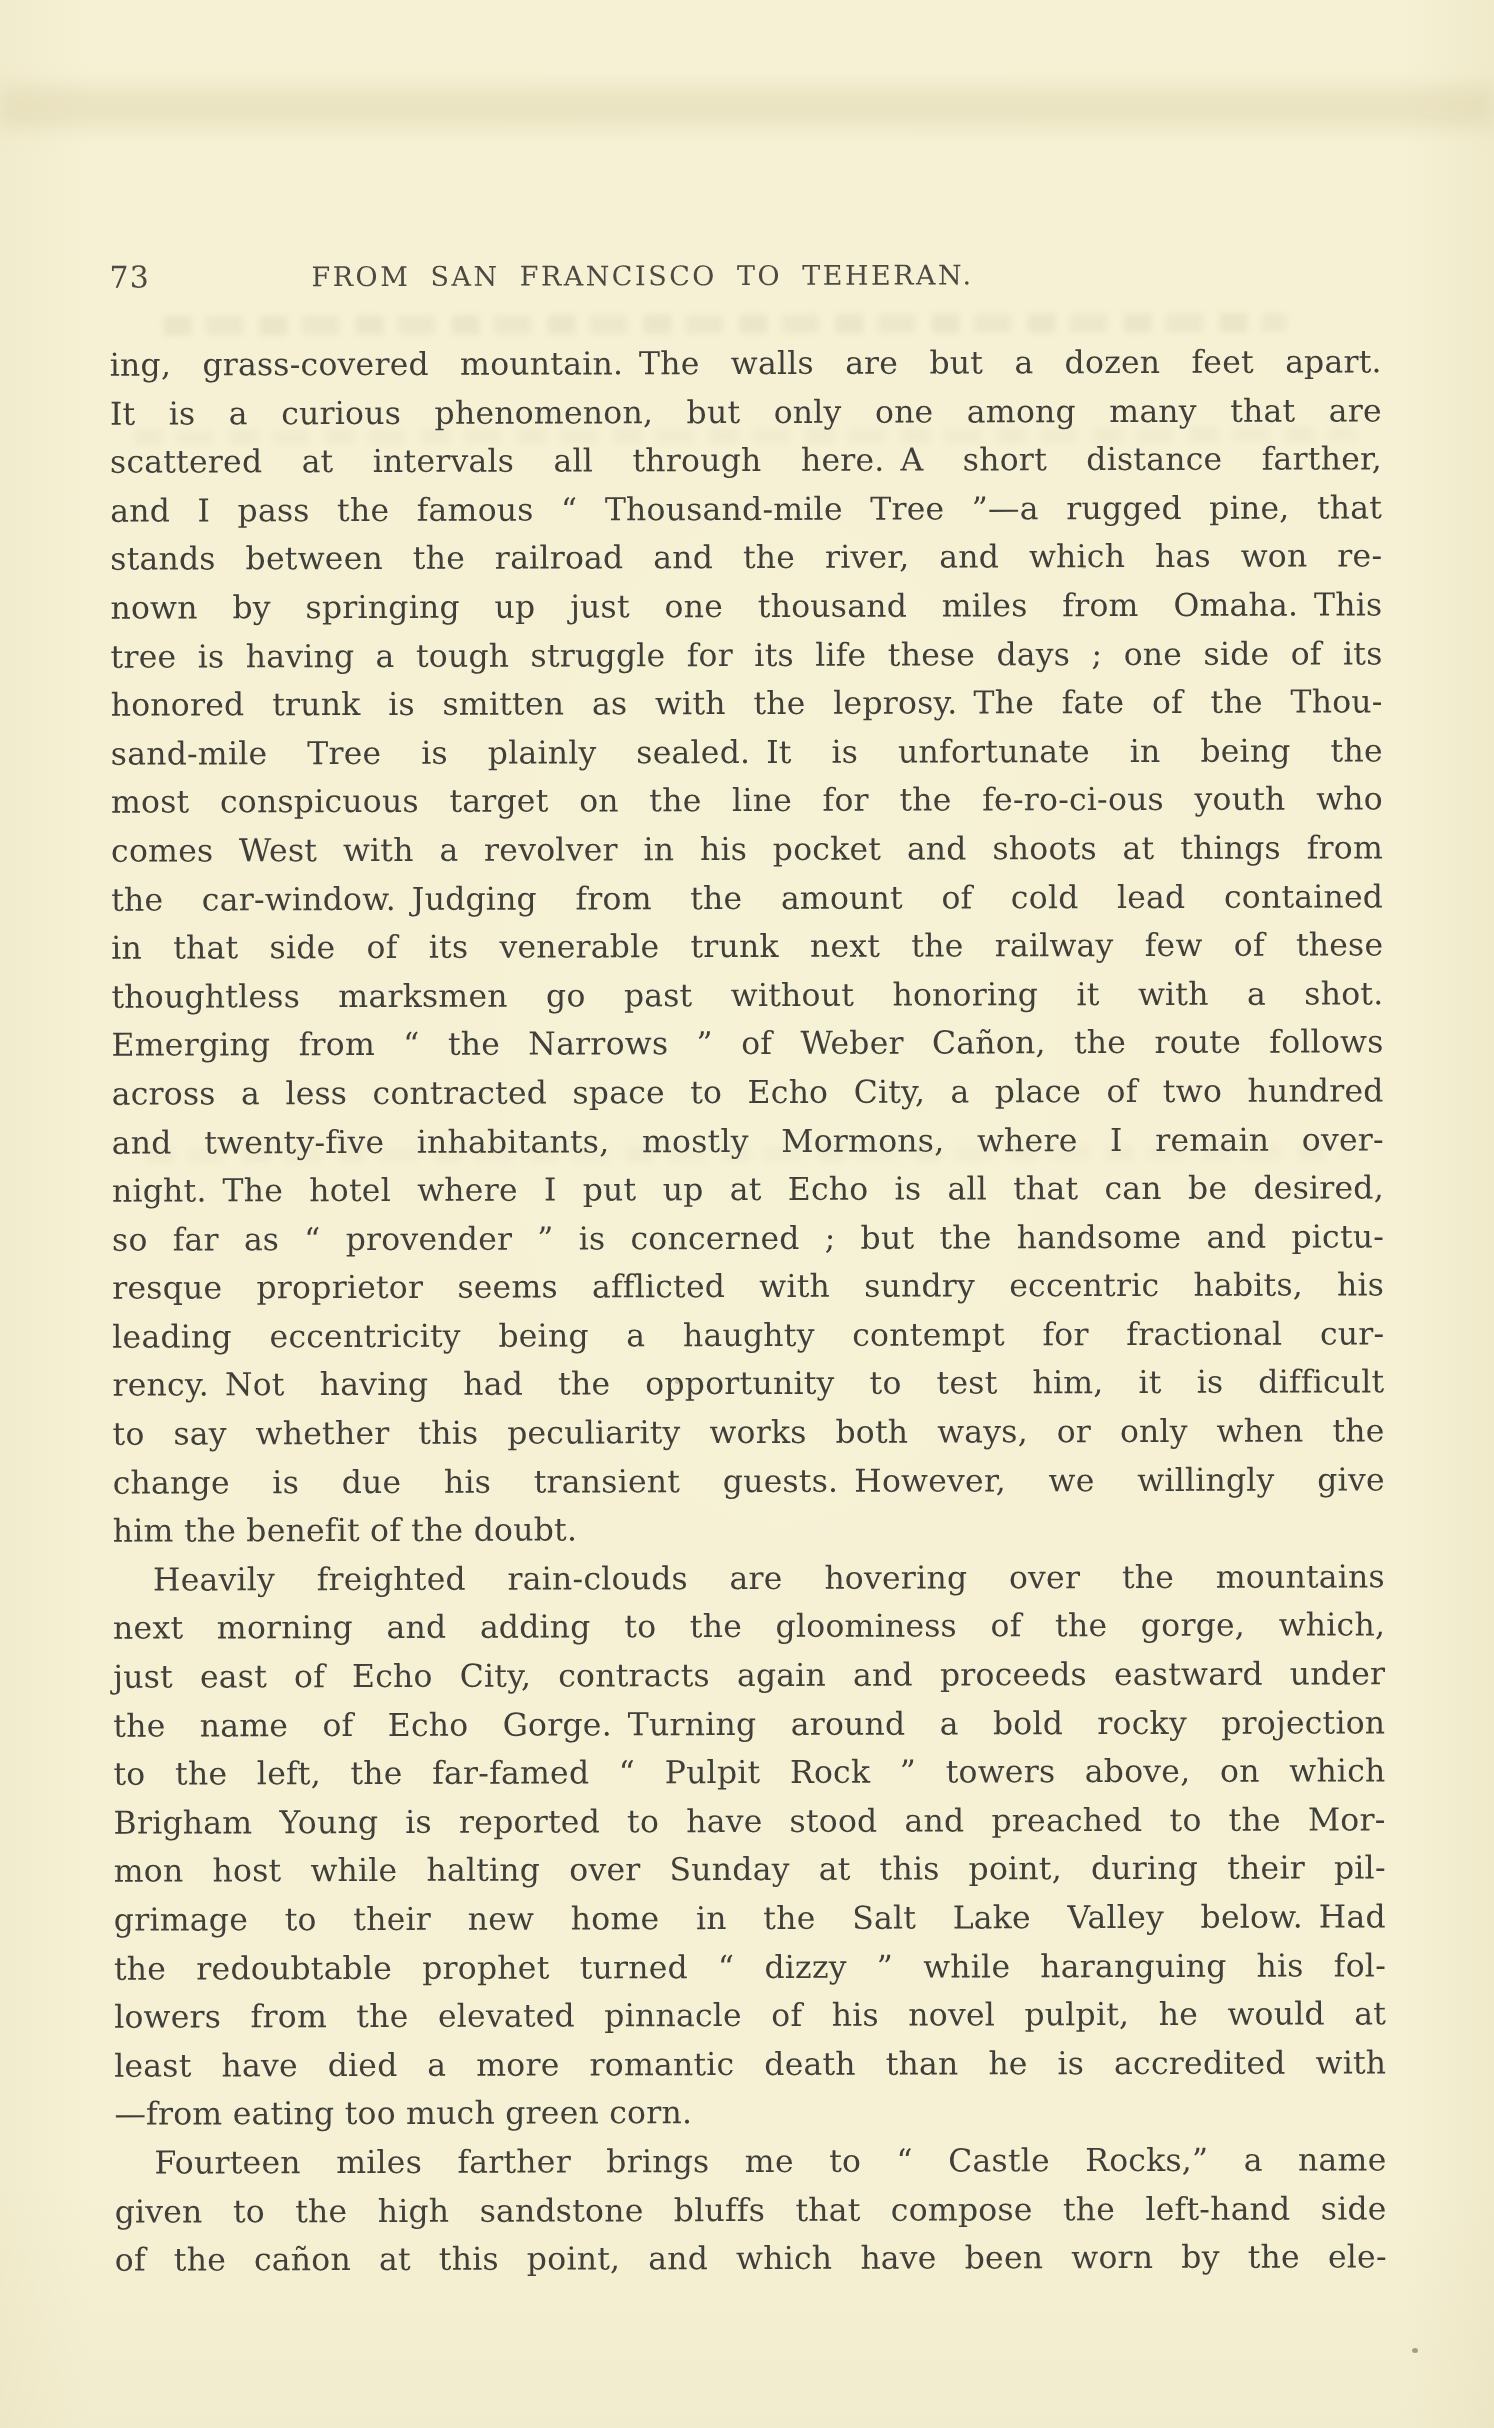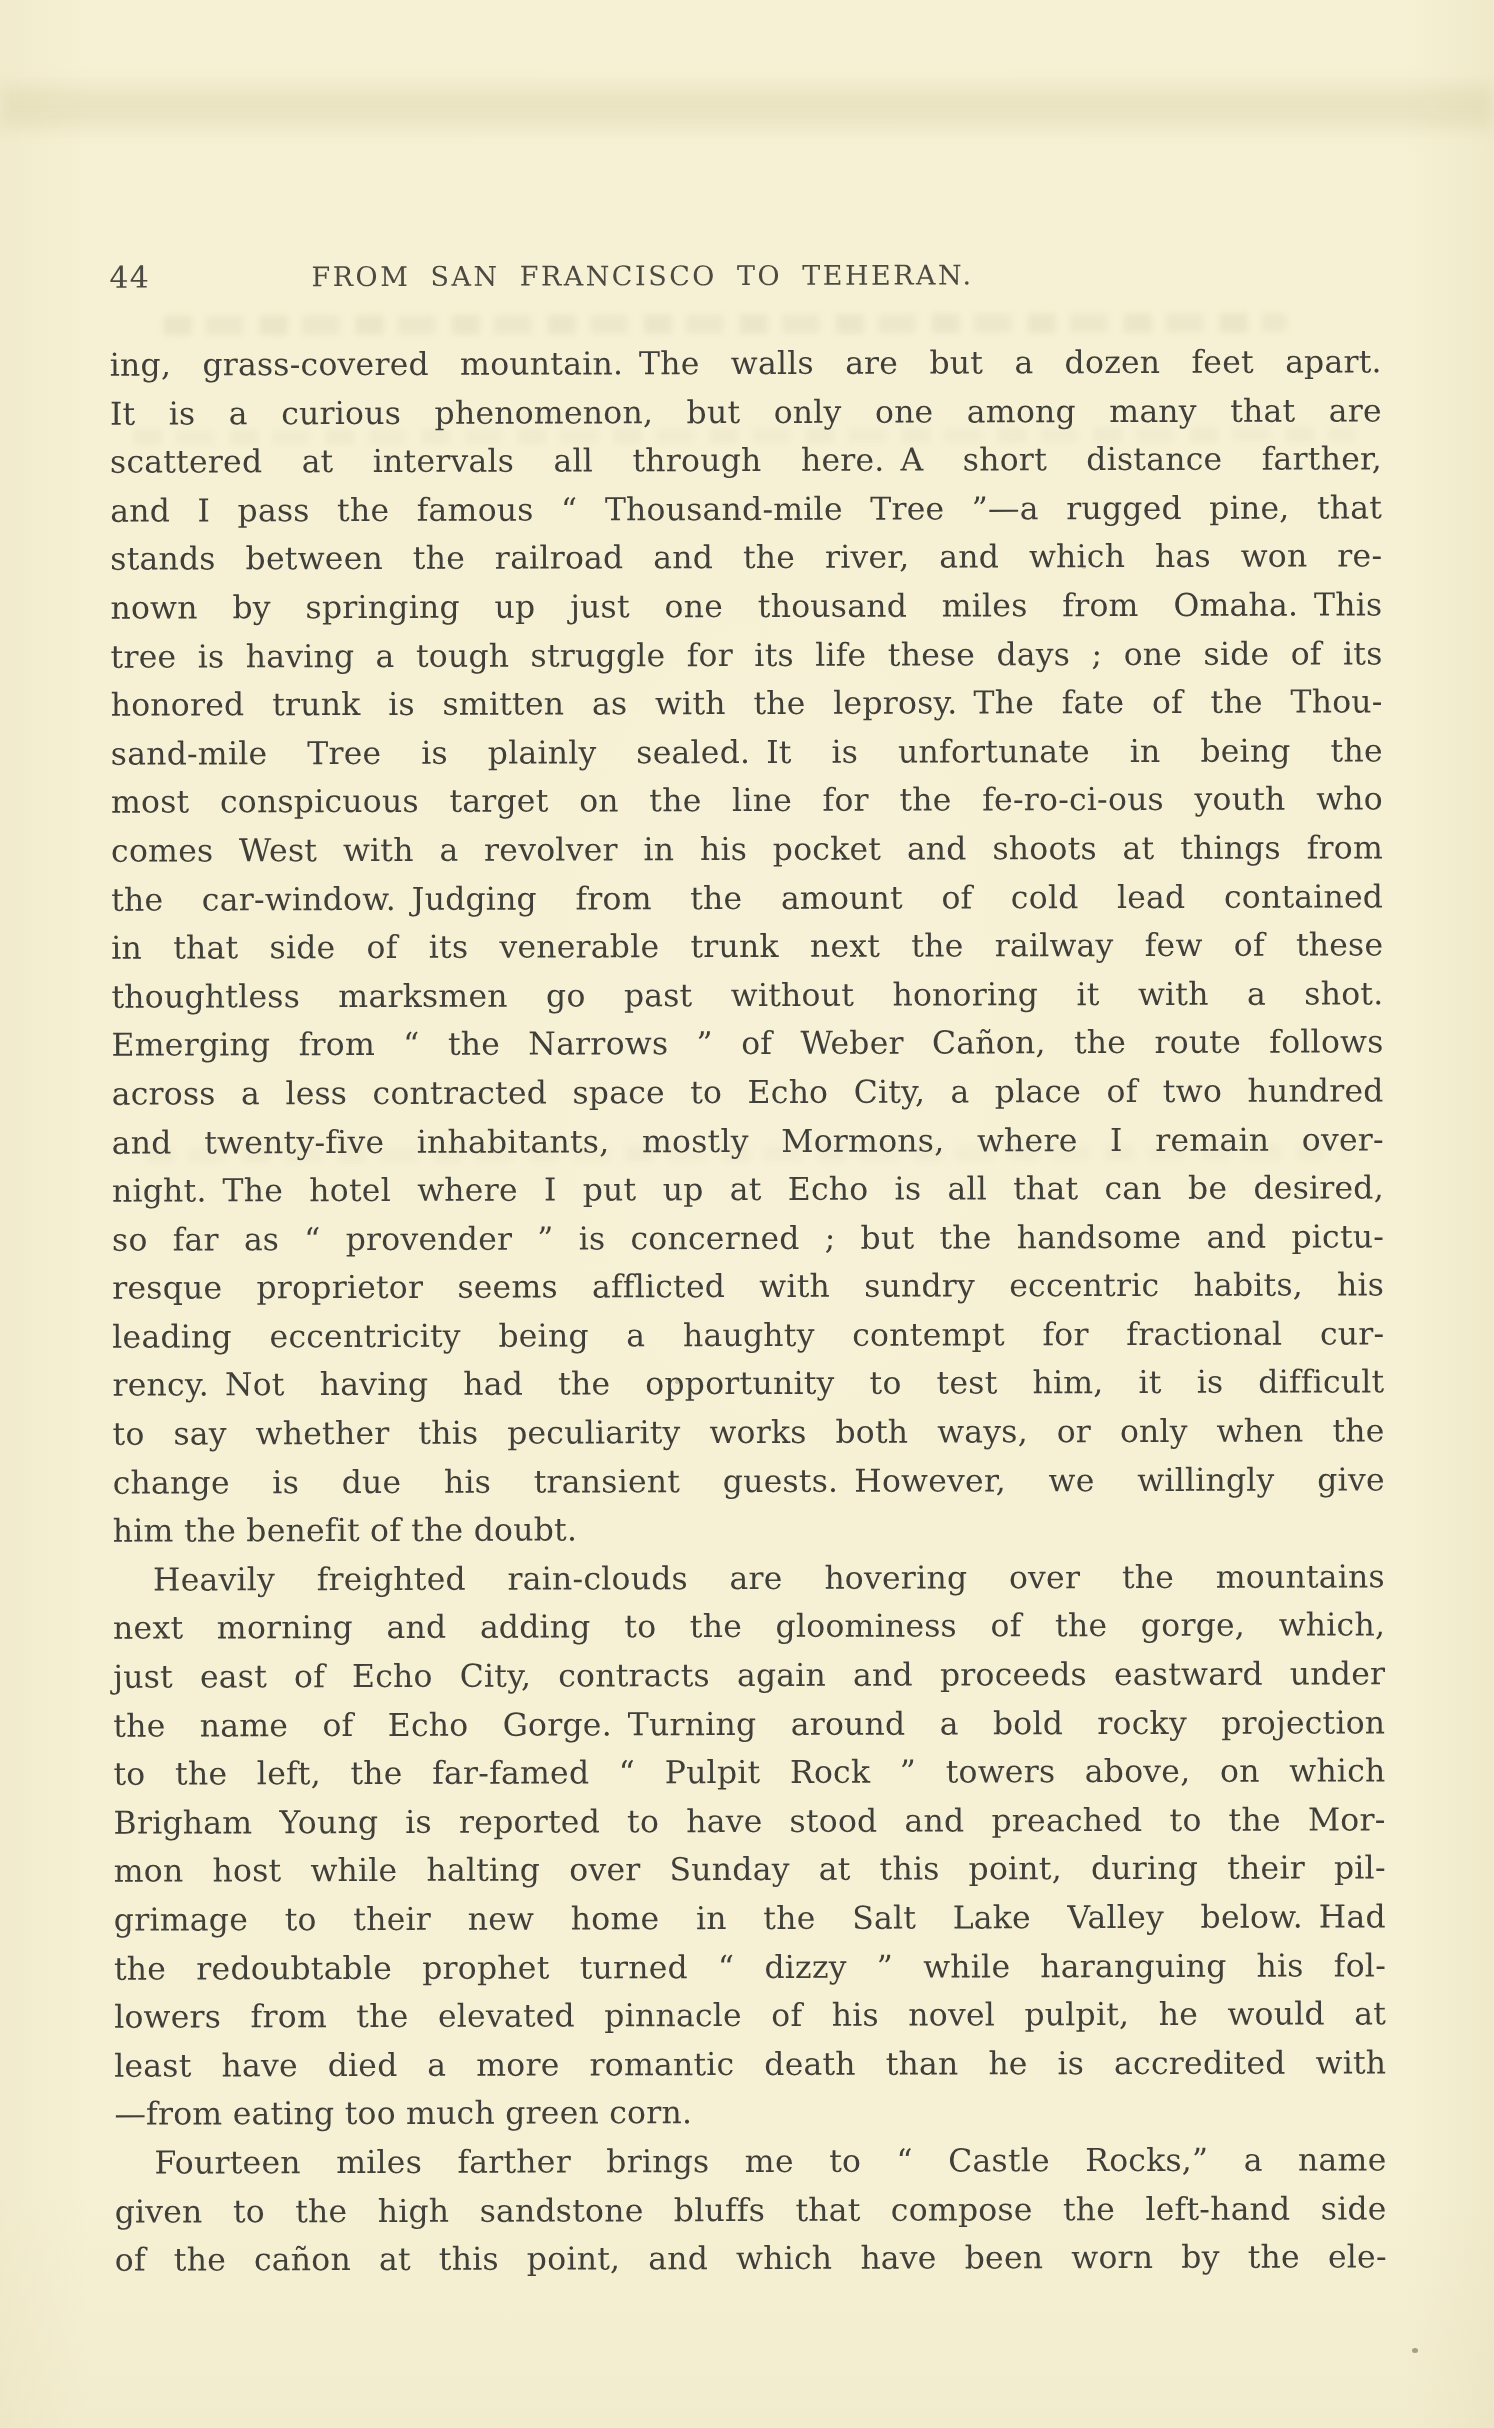--- a/index.html
+++ b/index.html
@@ -109,21 +109,21 @@
   .speck-3 { left: 1082px; top: 566px;  width: 4px; height: 3px; opacity: 0.40; }
 </style>
 </head>
 <body>
 
 <div class="page" style="--paper: #f6f1d4; --ink: #403f39; --header-ink: #4c4a42;">
   <div class="band"></div>
 
   <div class="tilt">
     <div class="page-header">
-      <span class="page-number">44</span>
+      <span class="page-number">73</span>
       <span class="running-title">FROM SAN FRANCISCO TO TEHERAN.</span>
     </div>
 
     <div class="ghost ghost-1"></div>
     <div class="ghost ghost-2"></div>
     <div class="ghost ghost-3"></div>
 
     <div class="page-body">
         <div class="line">ing, grass-covered mountain. The walls are but a dozen feet apart.</div>
         <div class="line">It is a curious phenomenon, but only one among many that are</div>

